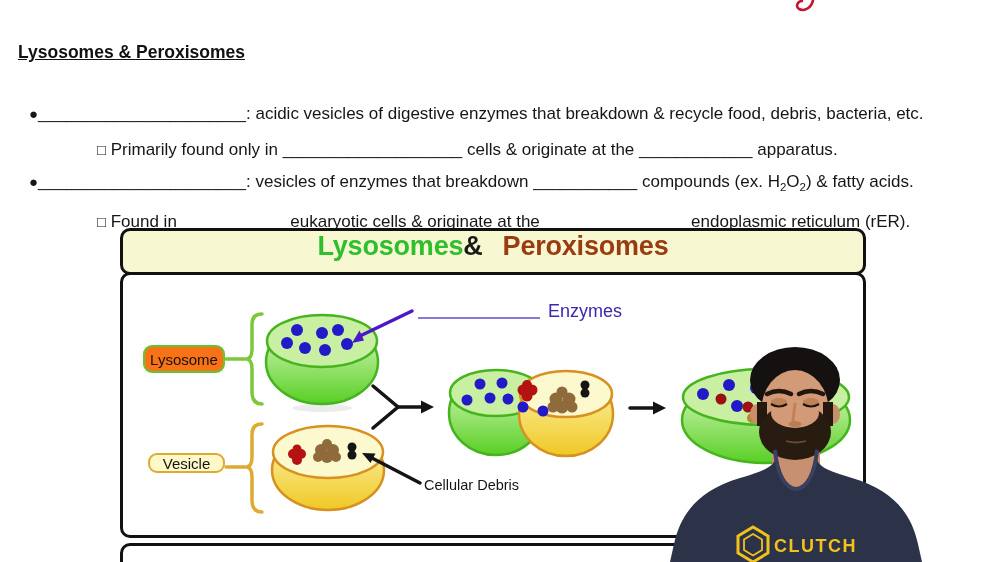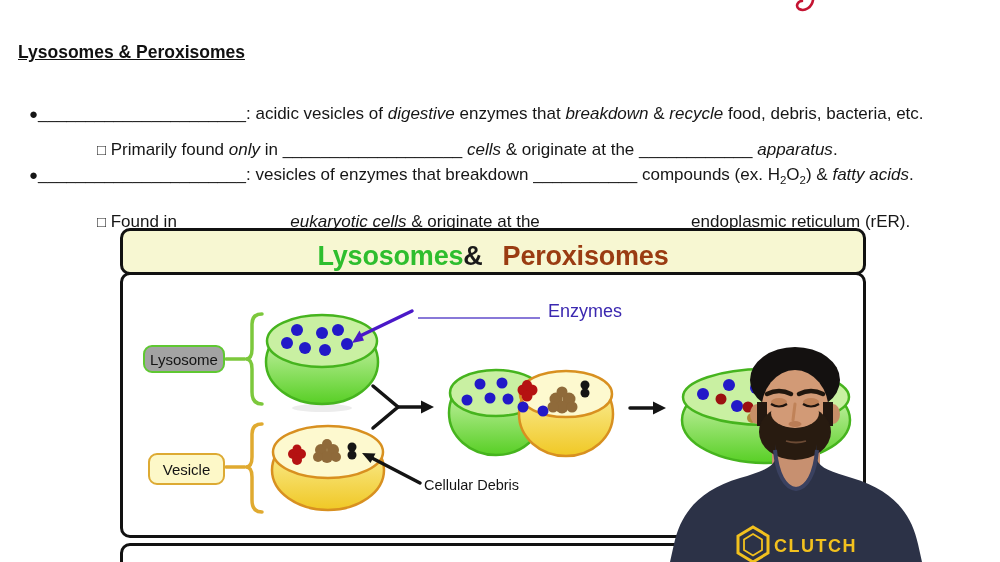--- a/index.html
+++ b/index.html
@@ -2,51 +2,51 @@
 <html><head>
 <meta charset="utf-8">
 <style>
   html,body{margin:0;padding:0;background:#ffffff;}
   .stage{
     position:relative;width:1000px;height:562px;background:#ffffff;overflow:hidden;
     font-family:"Liberation Sans", sans-serif;color:#141414;
   }
   
   .nline{position:absolute;white-space:pre;font-size:17px;color:#161616;}
-  .nline .i{font-style:italic;}
+  .nline .i{}
   .nline .sub{font-size:11.5px;vertical-align:-4px;}
   .nline .blank{color:#161616;letter-spacing:0;}
   .ntitle{position:absolute;left:18px;top:42px;font-size:17.5px;font-weight:bold;
           text-decoration:underline;color:#111;}
   .marker-dot{font-size:15px;}
   .marker-sq{font-size:15px;}
   
   .panel-header{
     position:absolute;left:120px;top:228px;width:746px;height:47px;background:#f7f7d2;
     border:3px solid #111;border-radius:10px;box-sizing:border-box;
-    display:flex;align-items:flex-end;justify-content:center;
+    display:flex;align-items:flex-start;justify-content:center;
     font-weight:bold;font-size:27px;letter-spacing:-0.2px;
   }
   .ht-green{color:#2ebe2e;}
   .ht-amp{color:#1a1a1a;}
   .ht-brown{color:#9a3c12;margin-left:20px;}
   .panel-main{
     position:absolute;left:120px;top:272px;width:746px;height:266px;background:#ffffff;
     border:3px solid #111;border-radius:10px;box-sizing:border-box;
   }
   .panel-next{
     position:absolute;left:120px;top:543px;width:746px;height:40px;background:#ffffff;
     border:3px solid #111;border-radius:10px;box-sizing:border-box;
   }
   .label-box{
     position:absolute;box-sizing:border-box;display:flex;align-items:center;justify-content:center;
     font-size:15px;color:#141414;border-radius:9px;
   }
-  .label-lyso{left:143px;top:345px;width:82px;height:28px;background:#a3a3a3;border:2.5px solid #5fc832;}
-  .label-vesi{left:148px;top:453px;width:77px;height:32px;background:#fdf8c8;border:2.5px solid #ddaa33;}
+  .label-lyso{left:143px;top:345px;width:82px;height:28px;background:#f97316;border:2.5px solid #5fc832;}
+  .label-vesi{left:148px;top:453px;width:77px;height:20px;background:#fdf8c8;border:2.5px solid #ddaa33;}
   .enzymes-label{position:absolute;left:548px;top:301px;font-size:18px;color:#3b28b0;}
   .debris-label{position:absolute;left:424px;top:477px;font-size:14.5px;color:#151515;}
   svg{position:absolute;left:0;top:0;}
   .nopointer{pointer-events:none;}
 </style>
 </head>
 <body>
 
 <div class="stage">
 
@@ -57,21 +57,21 @@
   <div class="ntitle">Lysosomes &amp; Peroxisomes</div>
 
   <div class="nline" style="left:10px;top:84px;">
     <span class="marker-dot">●</span><span class="blank">______________________</span><span>: acidic vesicles of </span><span class="i">digestive</span><span> enzymes that </span><span class="i">breakdown</span><span> &amp; </span><span class="i">recycle</span><span> food, debris, bacteria, etc.</span>
   </div>
 
   <div class="nline" style="left:78px;top:120px;">
     <span class="marker-sq">□</span><span> Primarily found </span><span class="i">only</span><span> in </span><span class="blank">___________________</span><span> </span><span class="i">cells</span><span> &amp; originate at the </span><span class="blank">____________</span><span> </span><span class="i">apparatus</span><span>.</span>
   </div>
 
-  <div class="nline" style="left:10px;top:145px;">
+  <div class="nline" style="left:10px;top:152px;">
     <span class="marker-dot">●</span><span class="blank">______________________</span><span>: vesicles of enzymes that breakdown </span><span class="blank">___________</span><span> compounds (ex. H</span><span class="sub">2</span><span>O</span><span class="sub">2</span><span>) &amp; </span><span class="i">fatty acids</span><span>.</span>
   </div>
 
   <div class="nline" style="left:78px;top:192px;">
     <span class="marker-sq">□</span><span> Found in </span><span class="blank">___________</span><span> </span><span class="i">eukaryotic cells</span><span> &amp; originate at the </span><span class="blank">_______________</span><span> endoplasmic reticulum (rER).</span>
   </div>
 
   <div class="panel-header">
     <span class="ht-green">Lysosomes</span>
       <span class="ht-amp"> &amp; </span>

